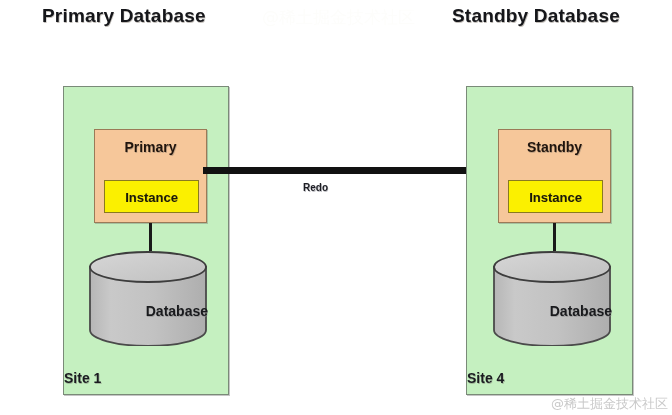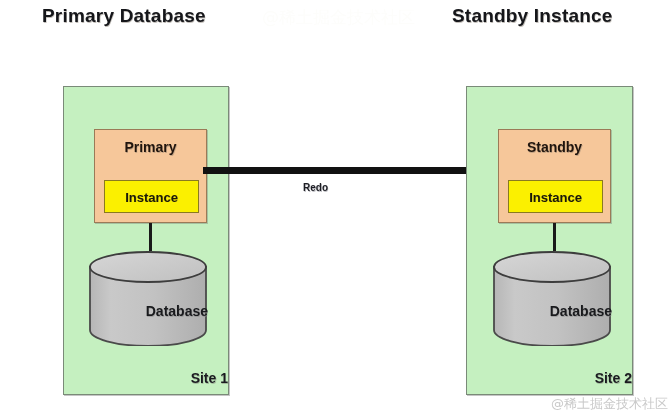--- a/index.html
+++ b/index.html
@@ -38,21 +38,21 @@
     box-shadow: 1px 1px 0 rgba(90,90,90,0.35);
   }
   #site-panel-1 { left: 63px;  top: 86px; width: 166px; height: 309px; padding-left: 12px; }
   #site-panel-2 { left: 466px; top: 86px; width: 167px; height: 309px; }
 
   .site-label {
     position: absolute;
     bottom: 8px;
     left: 0;
     right: 0;
-    text-align: right;
+    text-align: left;
     font-size: 14px;
     font-weight: bold;
     color: #1a1b20;
     text-shadow: 0.6px 0.6px 0 rgba(120,120,110,0.45);
   }
 
   
   .role-box {
     position: absolute;
     background: #f6c79a;
@@ -166,21 +166,21 @@
   }
 </style>
 </head>
 <body>
 
 <div id="canvas">
 
   <div id="watermark-top">@稀土掘金技术社区</div>
 
   <div class="title" id="title-primary">Primary Database</div>
-  <div class="title" id="title-standby">Standby Instance</div>
+  <div class="title" id="title-standby">Standby Database</div>
 
   <div class="site-panel" id="site-panel-1">
 
     <div class="role-box" id="role-box-primary">
       <div class="role-label">Primary</div>
       <div class="instance-box">
         <div class="instance-label">Instance</div>
       </div>
     </div>
 
@@ -239,18 +239,18 @@
             <stop offset="0%" stop-color="#d6d6d6"></stop>
             <stop offset="100%" stop-color="#c0c0c0"></stop>
           </linearGradient>
         </defs>
         <path d="M2,16 L2,79 A58,16 0 0 0 118,79 L118,16 Z" fill="url(#cylBody2)" stroke="#4a4a4a" stroke-width="1.8"></path>
         <ellipse cx="60" cy="16" rx="58" ry="15" fill="url(#cylTop2)" stroke="#3d3d3d" stroke-width="1.8"></ellipse>
       </svg>
       <div class="cyl-label">Database</div>
     </div>
 
-    <div class="site-label">Site 2</div>
+    <div class="site-label">Site 4</div>
   </div>
 
   <div id="watermark-bottom">@稀土掘金技术社区</div>
 
 </div>
 
 </body></html>

